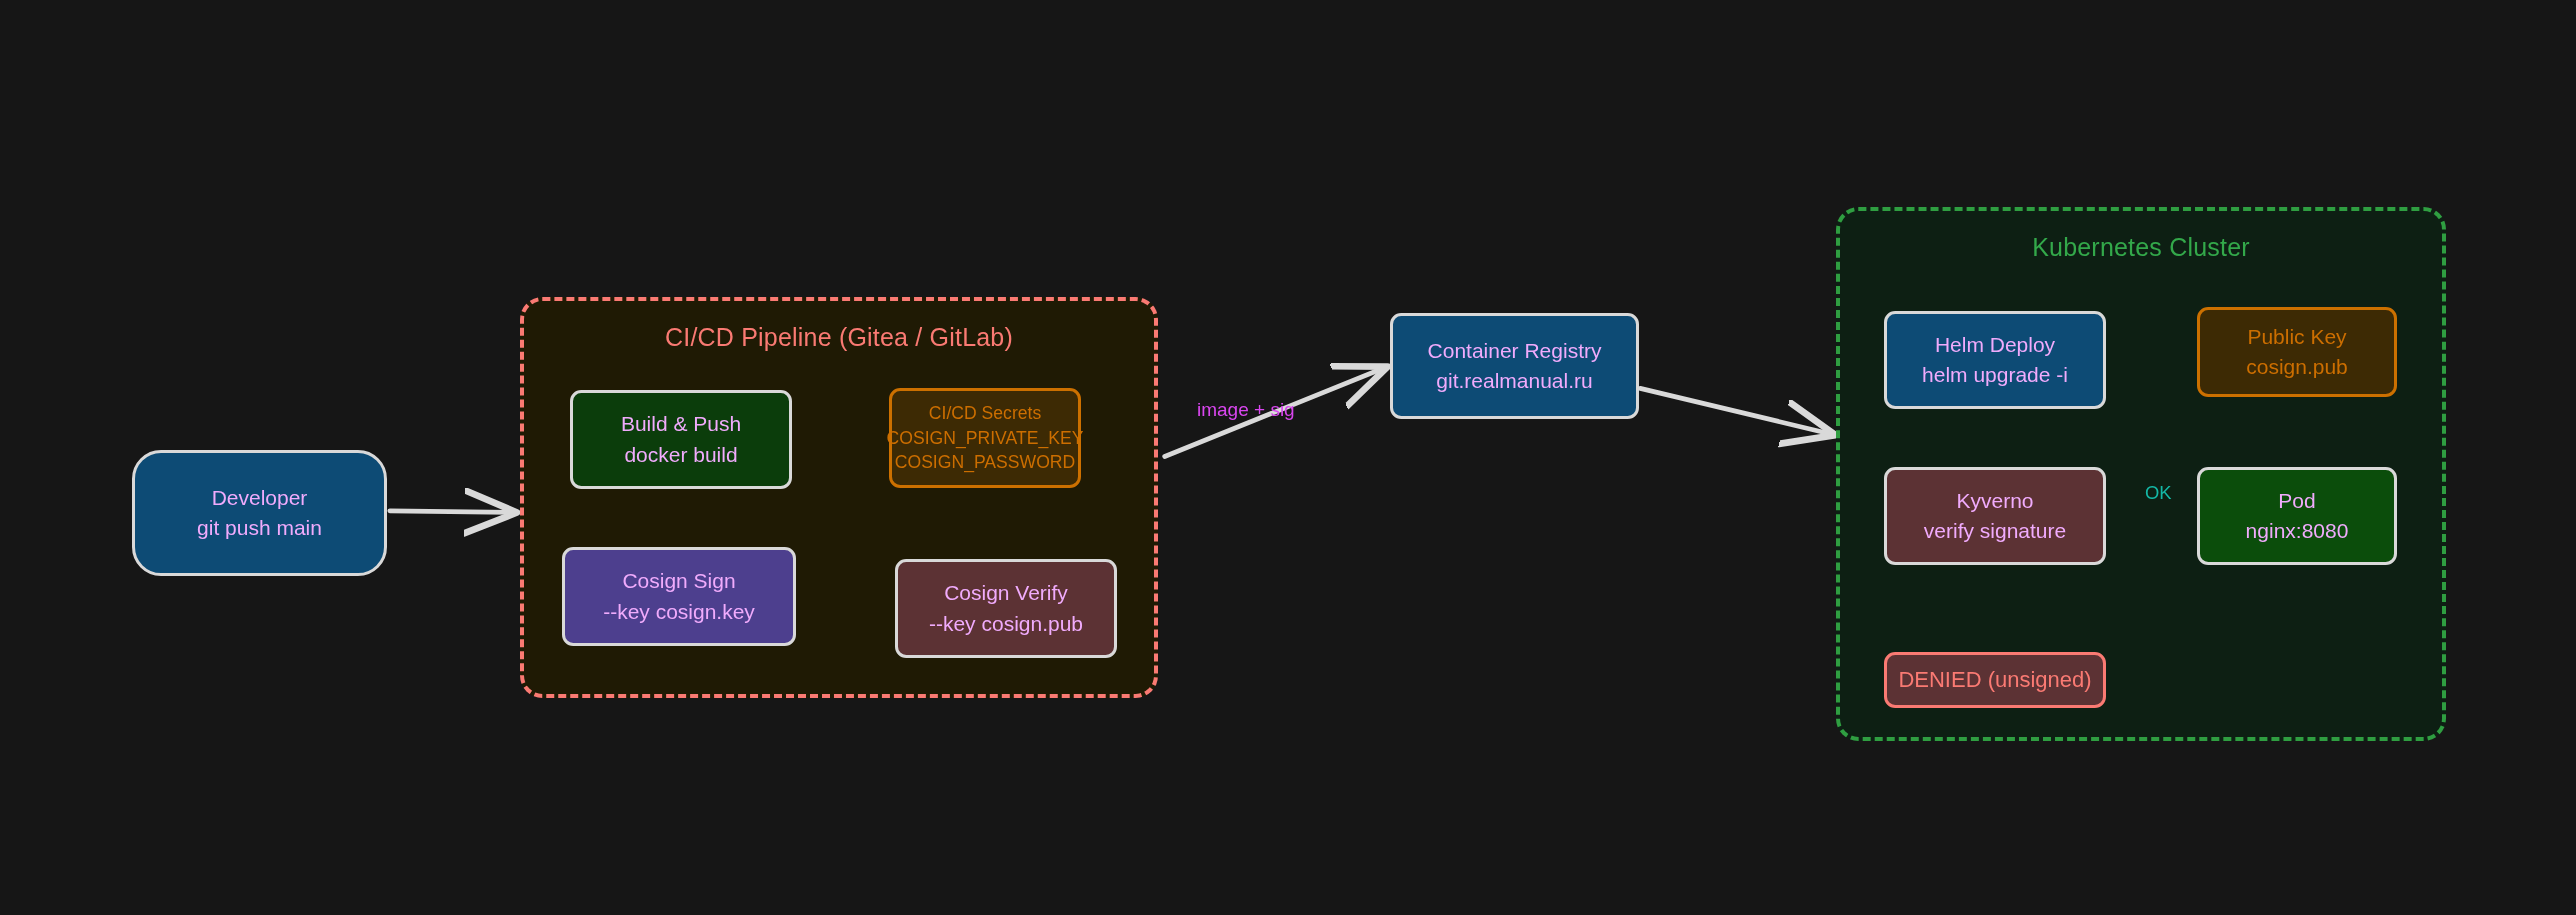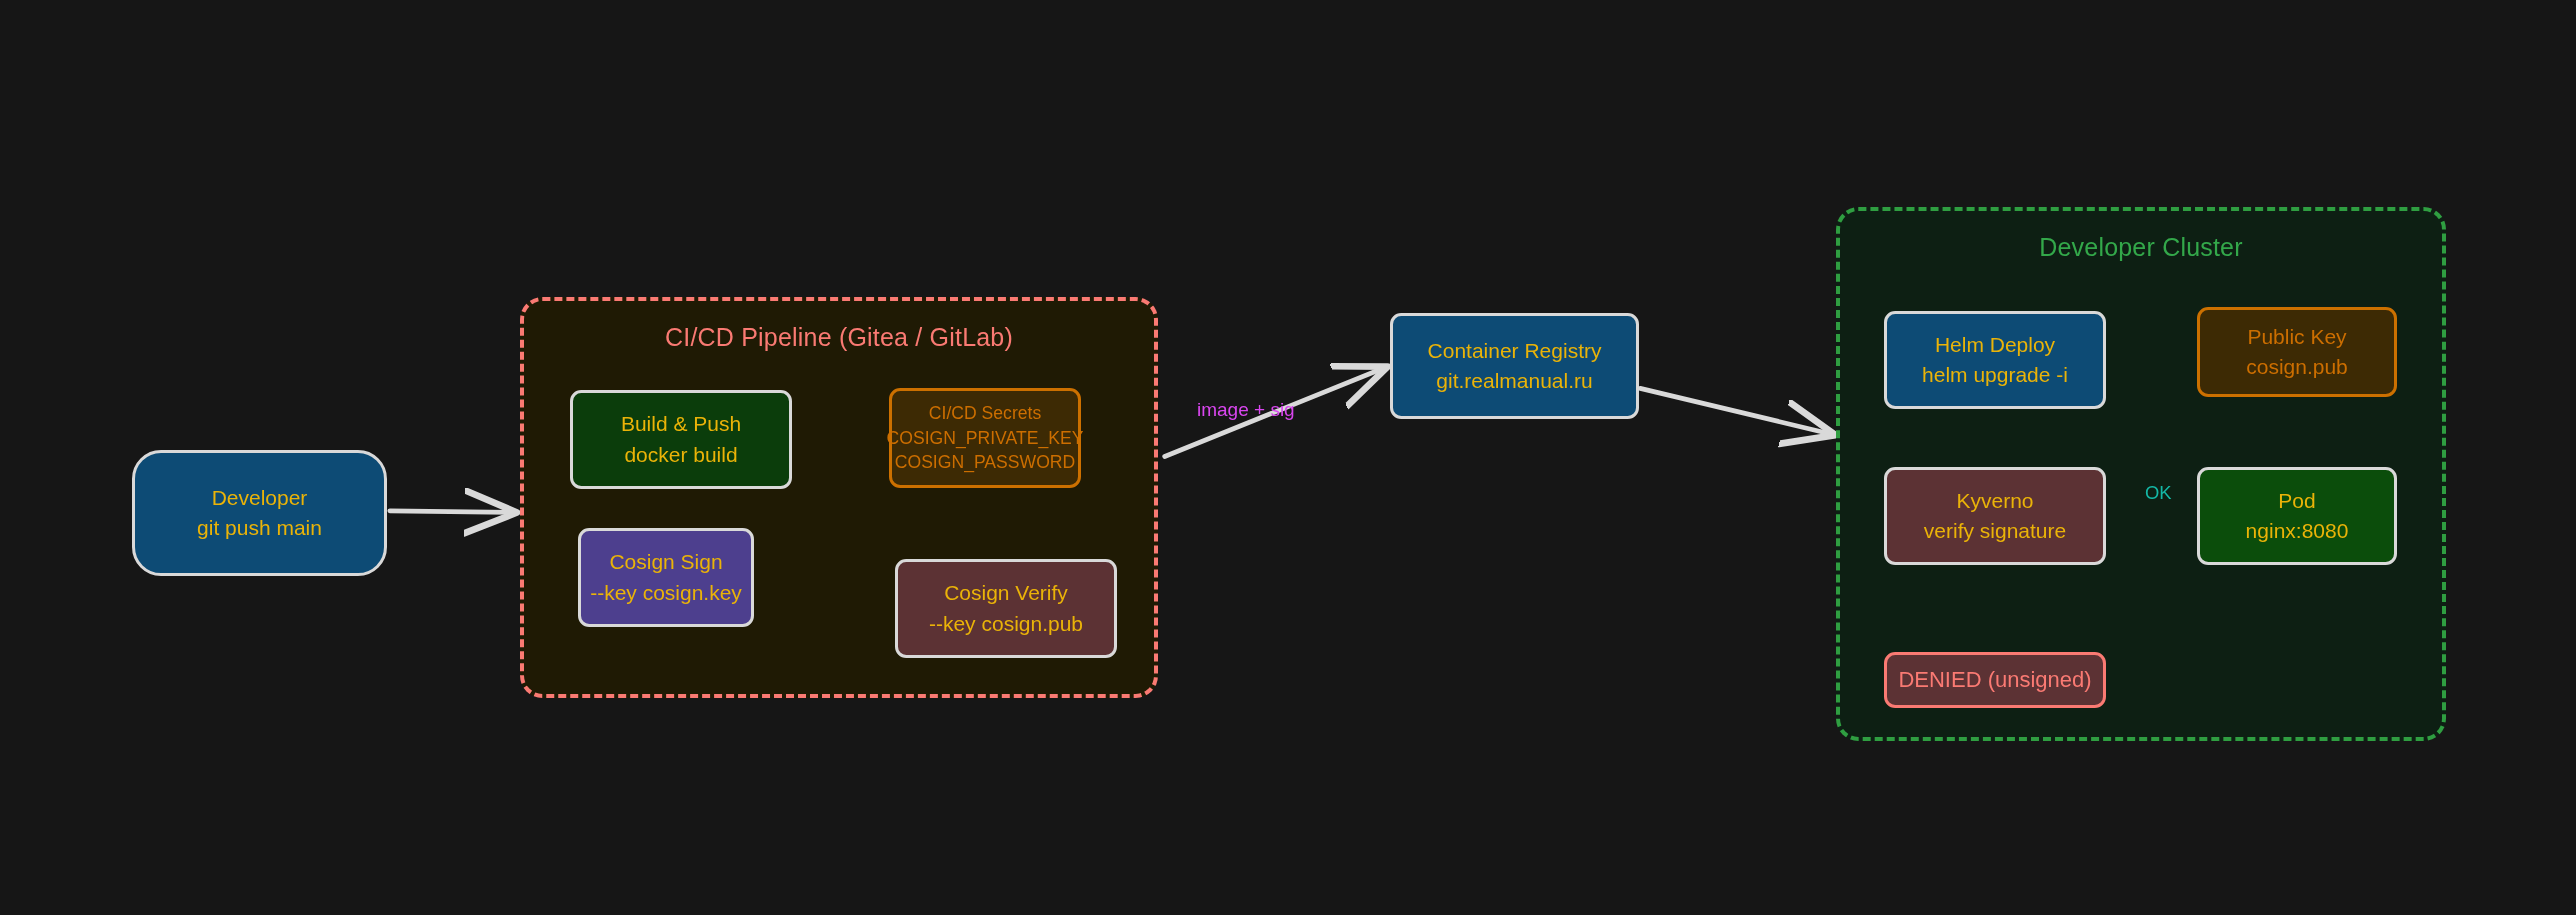--- a/index.html
+++ b/index.html
@@ -74,21 +74,21 @@
   .node {
     position: absolute;
     box-sizing: border-box;
     border-radius: 11.2px;
     border: 3.2px solid #d9d9d9;
     display: flex;
     flex-direction: column;
     align-items: center;
     justify-content: center;
     text-align: center;
-    color: #eab308;
+    color: #f0abfc;
     font-size: 21px;
     line-height: 1.45;
     padding: 4.8px 8px;
   }
   .node .line { display: block; white-space: nowrap; }
 
   .n-blue   { background: #0d4b75; }
   .n-green  { background: #0b3d0b; }
   .n-purple { background: #4d3f8e; }
   .n-maroon { background: #5c3234; }
@@ -103,21 +103,21 @@
     background: #5c3234;
     border-color: #fa7a73;
     color: #fa7a73;
   }
 
   
   #node-developer      { left: 132px;  top: 450px; width: 255px; height: 126px; border-radius: 29px; }
   #node-build-push     { left: 570px;  top: 390px; width: 222px; height: 99px; }
   #node-cicd-secrets   { left: 889px; top: 388px; width: 192px; height: 100px;
                          font-size: 17.6px; line-height: 1.4; }
-  #node-cosign-sign    { left: 562px;  top: 528px; width: 176px; height: 99px; margin-left: 16px; }
+  #node-cosign-sign    { left: 562px;  top: 547px; width: 234px; height: 99px; }
   #node-cosign-verify  { left: 895px; top: 559px; width: 222px; height: 99px; }
   #node-container-registry { left: 1390px; top: 313px; width: 249px; height: 106px; }
   #node-helm-deploy    { left: 1884px; top: 311px; width: 222px; height: 98px; }
   #node-public-key     { left: 2197px; top: 307px; width: 200px; height: 90px; }
   #node-kyverno        { left: 1884px; top: 467px; width: 222px; height: 98px; }
   #node-pod            { left: 2197px; top: 467px; width: 200px; height: 98px; }
   #node-denied         { left: 1884px; top: 652px; width: 222px; height: 56px;
                          font-size: 22px; }
 
   
@@ -179,21 +179,21 @@
 
       <path d="M2492,707 L2492,806" stroke="#fa7a73" stroke-width="6" marker-end="url(#ah-red)"></path>
     </g>
   </svg>
 
   <div id="cluster-cicd" class="cluster">
     <div class="cluster-title">CI/CD Pipeline (Gitea / GitLab)</div>
   </div>
 
   <div id="cluster-k8s" class="cluster">
-    <div class="cluster-title">Developer Cluster</div>
+    <div class="cluster-title">Kubernetes Cluster</div>
   </div>
 
   <div id="node-developer" class="node n-blue">
     <span class="line">Developer</span>
     <span class="line">git push main</span>
   </div>
 
   <div id="node-build-push" class="node n-green">
     <span class="line">Build &amp; Push</span>
     <span class="line">docker build</span>

